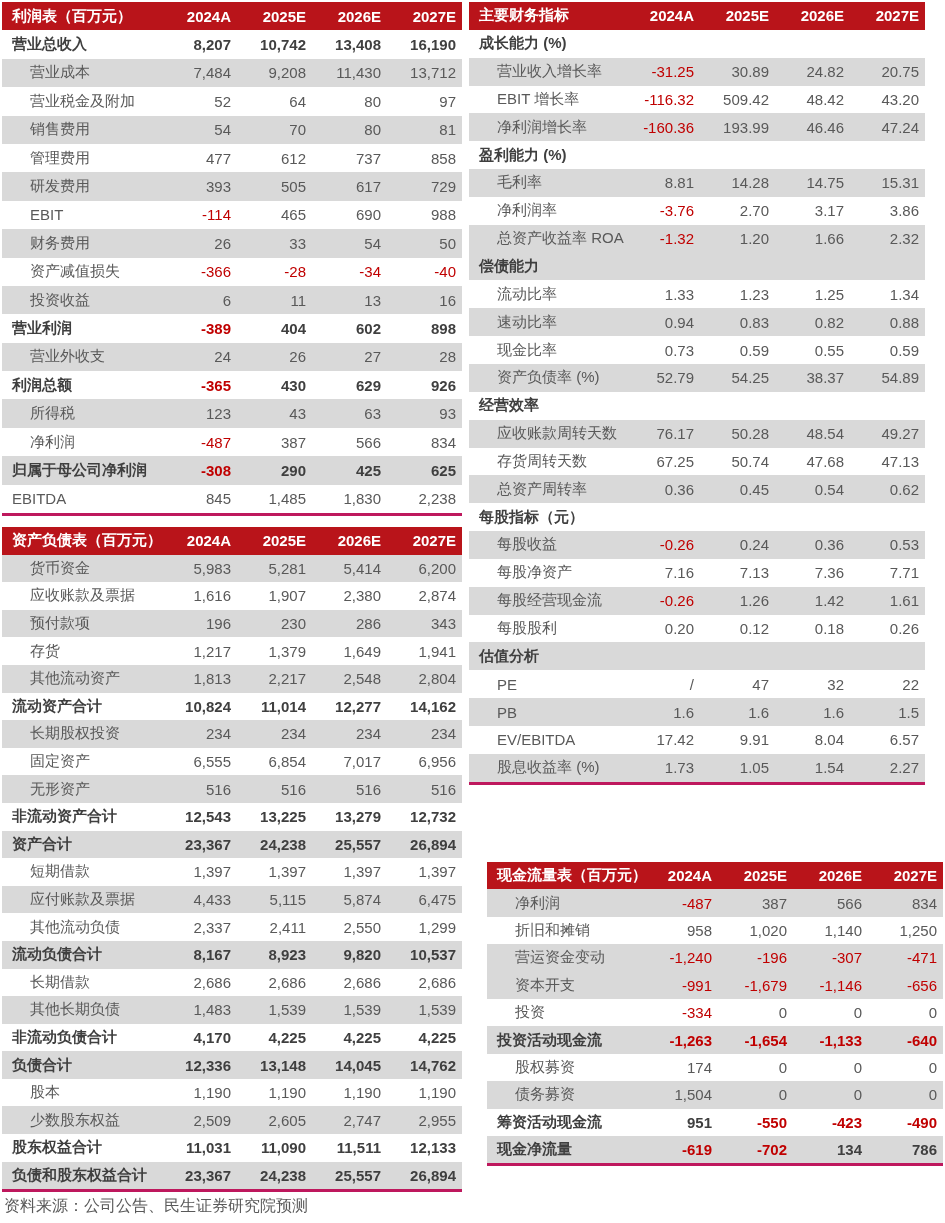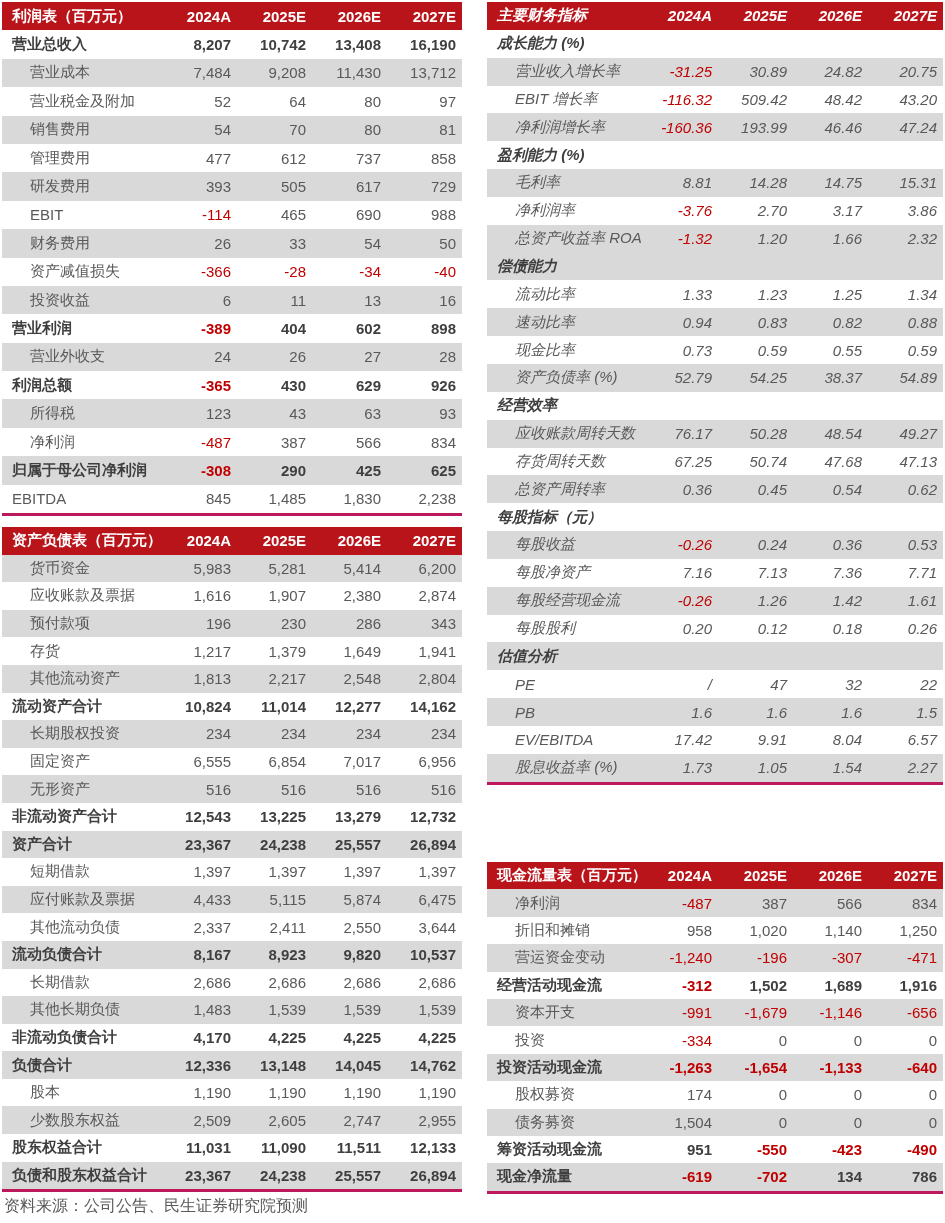--- a/index.html
+++ b/index.html
@@ -4,21 +4,21 @@
 <style>
   html,body{margin:0;padding:0;background:#ffffff;}
   .page{
     position:relative;width:945px;height:1223px;background:#ffffff;
     font-family:"Liberation Sans","DejaVu Sans",sans-serif;
     font-size:15px;color:#595959;overflow:hidden;
   }
   .tbl{position:absolute;border-bottom:3px solid #be185d;}
   .t1{left:2px;top:2px;width:460px;--rh:28.4px;}
   .t2{left:2px;top:527px;width:460px;--rh:27.6px;}
-  .t3{left:487px;top:2px;width:456px;font-style:italic;--rh:27.85px;}
+  .t3{left:469px;top:2px;width:456px;--rh:27.85px;}
   .t4{left:487px;top:862px;width:456px;--rh:27.4px;}
   .row{
     display:grid;grid-template-columns:1fr 75px 75px 75px 75px;
     align-items:center;height:var(--rh);
   }
   .row.head{background:#b9141a;color:#ffffff;font-weight:bold;}
   .row.shade{background:#d9d9d9;}
   .cell-label{padding-left:10px;white-space:nowrap;overflow:hidden;}
   .row.indent .cell-label{padding-left:28px;}
   .cell-val{text-align:right;padding-right:6px;white-space:nowrap;font-variant-numeric:tabular-nums;}
@@ -257,21 +257,21 @@
         <div class="cell-val">4,433</div>
         <div class="cell-val">5,115</div>
         <div class="cell-val">5,874</div>
         <div class="cell-val">6,475</div>
       </div>
       <div class="row indent">
         <div class="cell-label">其他流动负债</div>
         <div class="cell-val">2,337</div>
         <div class="cell-val">2,411</div>
         <div class="cell-val">2,550</div>
-        <div class="cell-val">3,644</div>
+        <div class="cell-val">1,299</div>
       </div>
       <div class="row shade bold">
         <div class="cell-label">流动负债合计</div>
         <div class="cell-val">8,167</div>
         <div class="cell-val">8,923</div>
         <div class="cell-val">9,820</div>
         <div class="cell-val">10,537</div>
       </div>
       <div class="row indent">
         <div class="cell-label">长期借款</div>
@@ -526,27 +526,20 @@
         <div class="cell-val">1,140</div>
         <div class="cell-val">1,250</div>
       </div>
       <div class="row shade indent">
         <div class="cell-label">营运资金变动</div>
         <div class="cell-val neg">-1,240</div>
         <div class="cell-val neg">-196</div>
         <div class="cell-val neg">-307</div>
         <div class="cell-val neg">-471</div>
       </div>
-      <div class="row bold">
-        <div class="cell-label">经营活动现金流</div>
-        <div class="cell-val neg">-312</div>
-        <div class="cell-val">1,502</div>
-        <div class="cell-val">1,689</div>
-        <div class="cell-val">1,916</div>
-      </div>
       <div class="row shade indent">
         <div class="cell-label">资本开支</div>
         <div class="cell-val neg">-991</div>
         <div class="cell-val neg">-1,679</div>
         <div class="cell-val neg">-1,146</div>
         <div class="cell-val neg">-656</div>
       </div>
       <div class="row indent">
         <div class="cell-label">投资</div>
         <div class="cell-val neg">-334</div>

